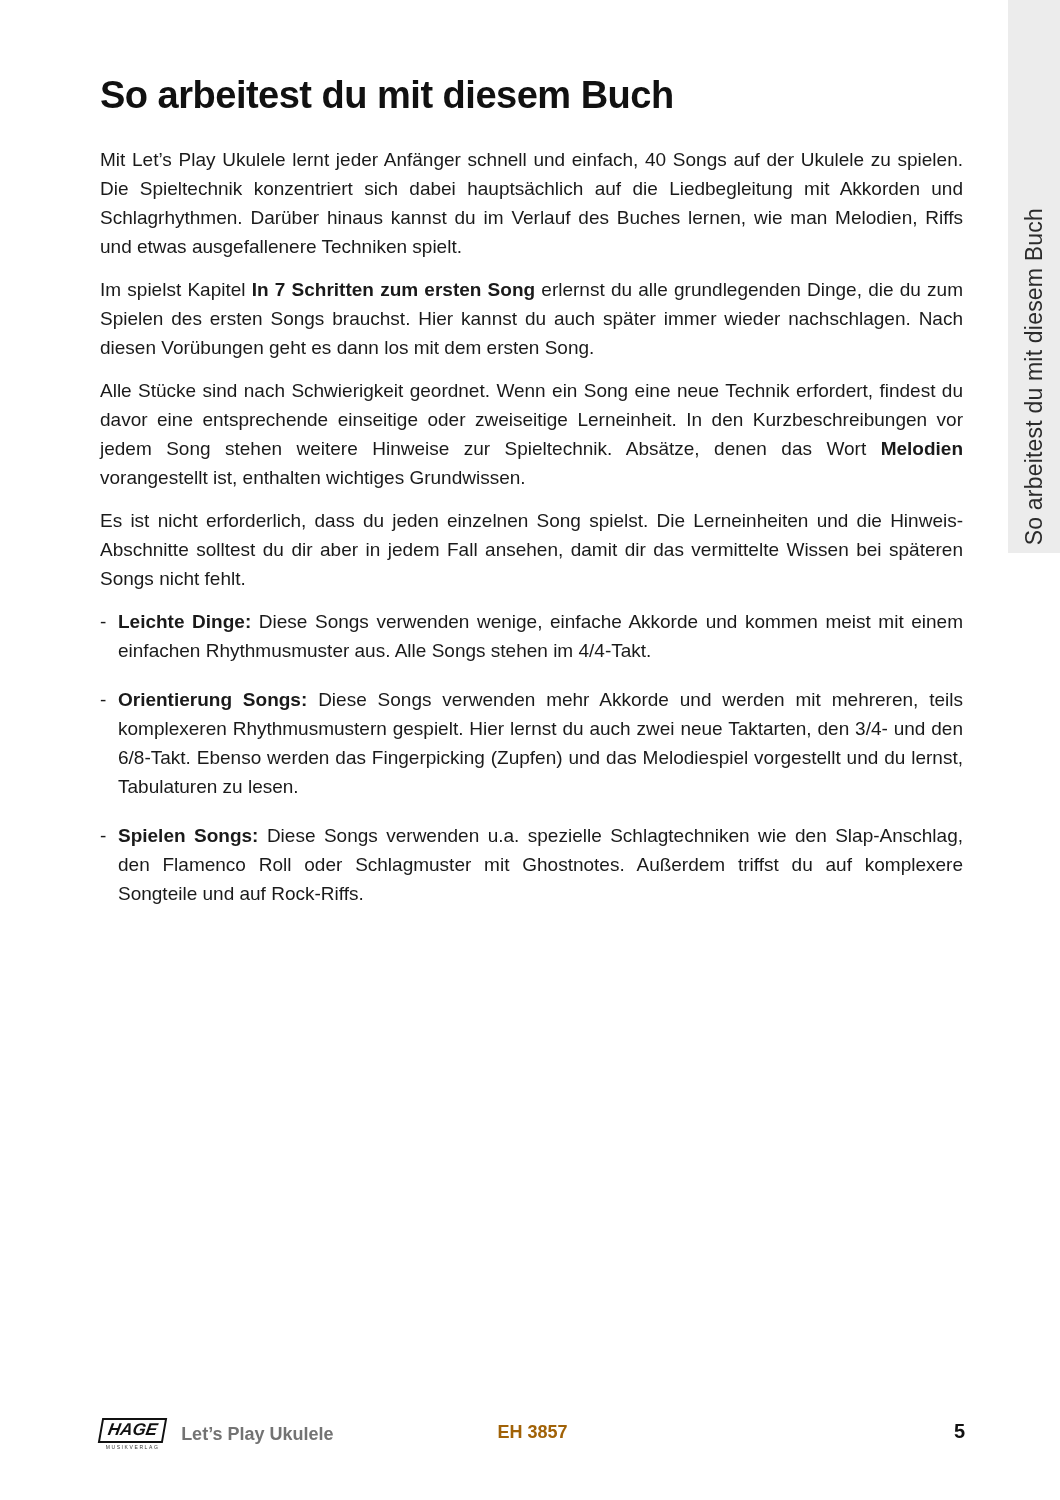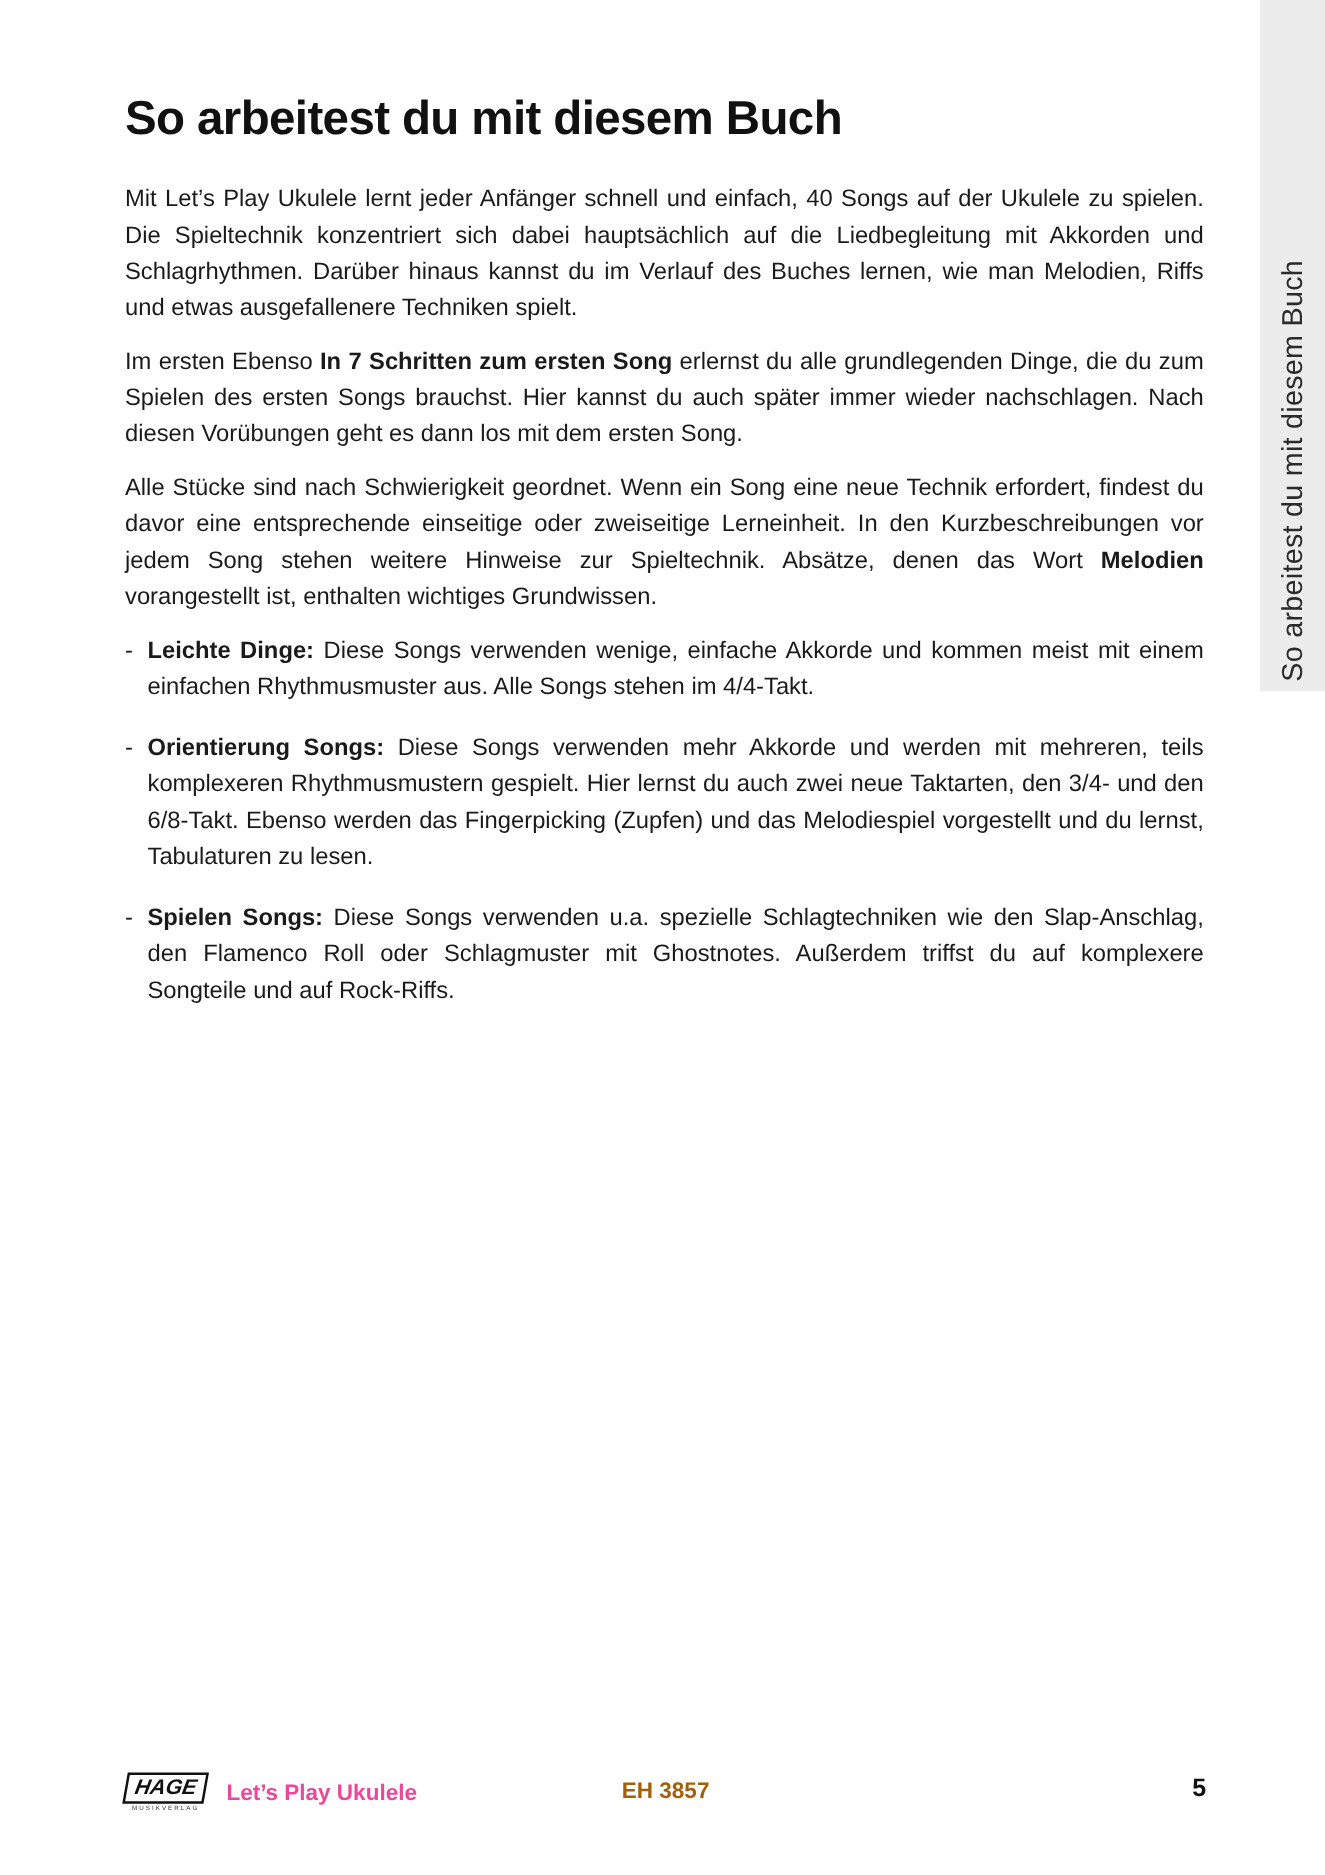--- a/index.html
+++ b/index.html
@@ -98,21 +98,21 @@
   .hage-sub {
     font-size: 5px;
     letter-spacing: 1.6px;
     color: #333;
     margin-top: 1px;
     text-align: center;
   }
   .footer-series {
     font-size: 18px;
     font-weight: 600;
-    color: #ec4899;
+    color: #737373;
   }
   .footer-catalog {
     position: absolute;
     left: 50%; top: 4px;
     transform: translateX(-50%);
     font-size: 18px;
     font-weight: 600;
     color: #a16207;
   }
   .footer-page {
@@ -129,22 +129,23 @@
 <div class="page">
 
   <div class="sidebar-tab">
     <span class="tab-text">So arbeitest du mit diesem Buch</span>
   </div>
 
   <div class="content">
     <h1 class="page-title">So arbeitest du mit diesem Buch</h1>
 
     <p class="body-par"><span>Mit Let’s Play Ukulele lernt jeder Anfänger schnell und einfach, 40 Songs auf der Ukulele zu spielen. Die Spieltechnik konzentriert sich dabei hauptsächlich auf die Liedbegleitung mit Akkorden und Schlagrhythmen. Darüber hinaus kannst du im Verlauf des Buches lernen, wie man Melodien, Riffs und etwas ausgefallenere Techniken spielt.</span></p>
-    <p class="body-par"><span>Im ersten Ebenso </span><b>In 7 Schritten zum ersten Song</b><span> erlernst du alle grundlegenden Dinge, die du zum Spielen des ersten Songs brauchst. Hier kannst du auch später immer wieder nachschlagen. Nach diesen Vorübungen geht es dann los mit dem ersten Song.</span></p>
+    <p class="body-par"><span>Im spielst Kapitel </span><b>In 7 Schritten zum ersten Song</b><span> erlernst du alle grundlegenden Dinge, die du zum Spielen des ersten Songs brauchst. Hier kannst du auch später immer wieder nachschlagen. Nach diesen Vorübungen geht es dann los mit dem ersten Song.</span></p>
     <p class="body-par"><span>Alle Stücke sind nach Schwierigkeit geordnet. Wenn ein Song eine neue Technik erfordert, findest du davor eine entsprechende einseitige oder zweiseitige Lerneinheit. In den Kurzbeschreibungen vor jedem Song stehen weitere Hinweise zur Spieltechnik. Absätze, denen das Wort </span><b>Melodien</b><span> vorangestellt ist, enthalten wichtiges Grundwissen.</span></p>
+    <p class="body-par"><span>Es ist nicht erforderlich, dass du jeden einzelnen Song spielst. Die Lerneinheiten und die Hinweis-Abschnitte solltest du dir aber in jedem Fall ansehen, damit dir das vermittelte Wissen bei späteren Songs nicht fehlt.</span></p>
 
 
     <div class="bullet">
       <span class="marker">-</span>
       <p class="body-par"><b>Leichte Dinge:</b><span> Diese Songs verwenden wenige, einfache Akkorde und kommen meist mit einem einfachen Rhythmusmuster aus. Alle Songs stehen im 4/4-Takt.</span></p>
     </div>
     <div class="bullet">
       <span class="marker">-</span>
       <p class="body-par"><b>Orientierung Songs:</b><span> Diese Songs verwenden mehr Akkorde und werden mit mehreren, teils komplexeren Rhythmusmustern gespielt. Hier lernst du auch zwei neue Taktarten, den 3/4- und den 6/8-Takt. Ebenso werden das Fingerpicking (Zupfen) und das Melodiespiel vorgestellt und du lernst, Tabulaturen zu lesen.</span></p>
     </div>

